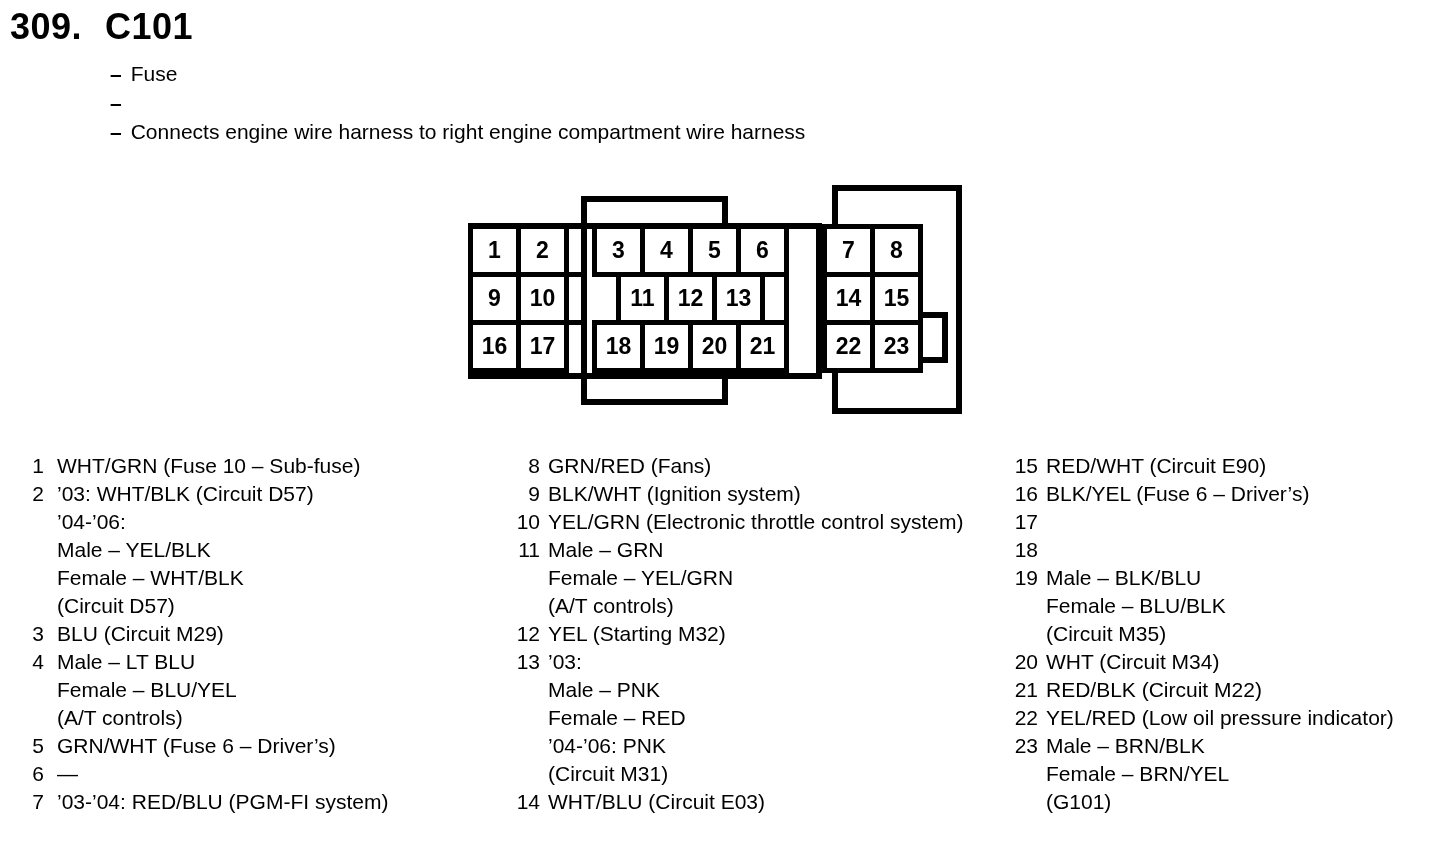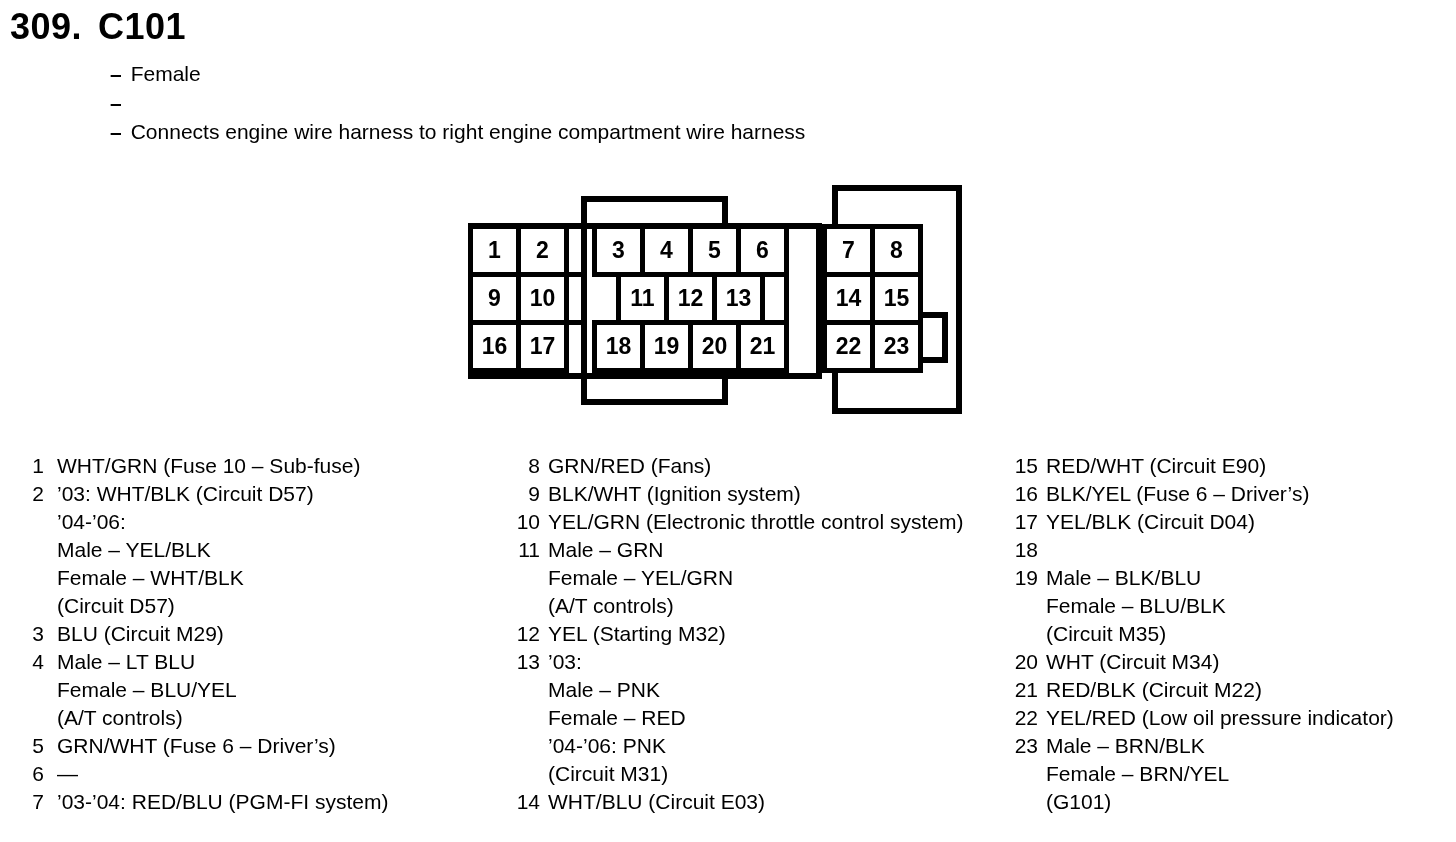--- a/index.html
+++ b/index.html
@@ -9,21 +9,21 @@
     font-family: "Liberation Sans", sans-serif;
     position: relative; overflow: hidden;
   }
 
   
   .title {
     position: absolute; left: 10px; top: 6px;
     display: flex; align-items: baseline;
     font-size: 36px; font-weight: 700; letter-spacing: 0.5px;
   }
-  .title .t-code { margin-left: 16px; }
+  .title .t-code { margin-left: 23px; }
 
   .bullets {
     position: absolute; left: 110px; top: 59px;
     font-size: 21px; line-height: 29px;
   }
   .bullet { display: flex; }
   .bullet .dash { font-weight: 700; margin-right: 9px; flex: 0 0 auto; }
 
   
   .connector { position: absolute; left: 468px; top: 185px; width: 496px; height: 232px; }
@@ -80,21 +80,21 @@
 <div>
 
   <div class="title">
     <span class="t-num">309.</span>
     <span class="t-code">C101</span>
   </div>
 
   <div class="bullets">
     <div class="bullet">
       <span class="dash">–</span>
-      <span>Female</span>
+      <span>Fuse</span>
     </div>
     <div class="bullet">
       <span class="dash">–</span>
     </div>
     <div class="bullet">
       <span class="dash">–</span>
       <span>Connects engine wire harness to right engine compartment wire harness</span>
     </div>
   </div>
 
@@ -210,21 +210,20 @@
     <div class="entry">
       <span class="e-num">15</span>
       <span class="e-txt">RED/WHT (Circuit E90)</span>
     </div>
     <div class="entry">
       <span class="e-num">16</span>
       <span class="e-txt">BLK/YEL (Fuse 6 – Driver’s)</span>
     </div>
     <div class="entry">
       <span class="e-num">17</span>
-      <span class="e-txt">YEL/BLK (Circuit D04)</span>
     </div>
     <div class="entry">
       <span class="e-num">18</span>
     </div>
     <div class="entry">
       <span class="e-num">19</span>
       <span class="e-txt">Male – BLK/BLU
 Female – BLU/BLK
 (Circuit M35)</span>
     </div>

